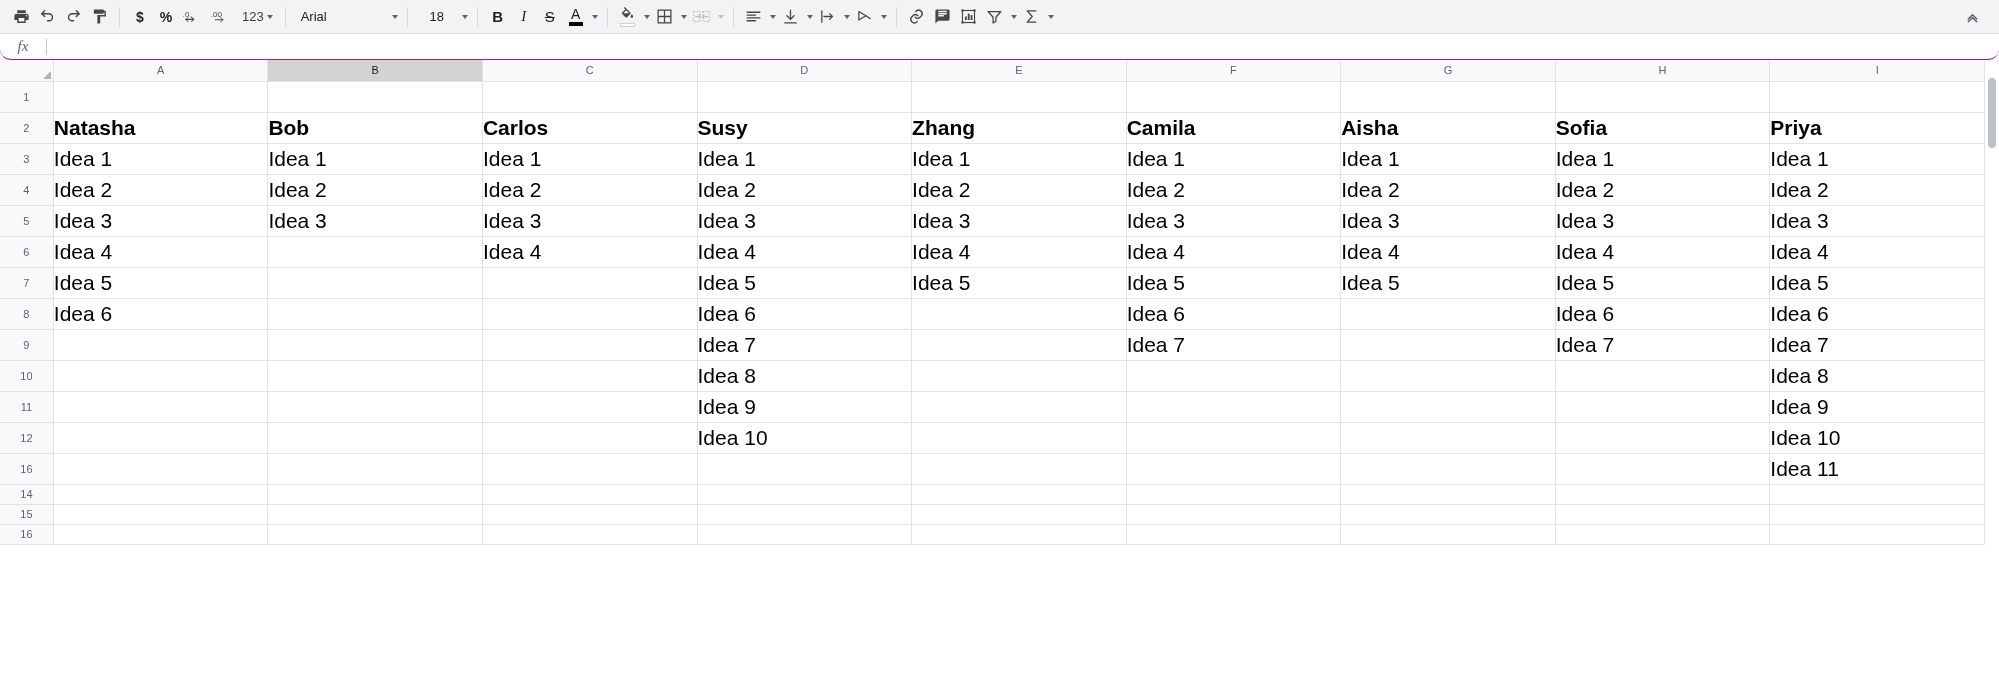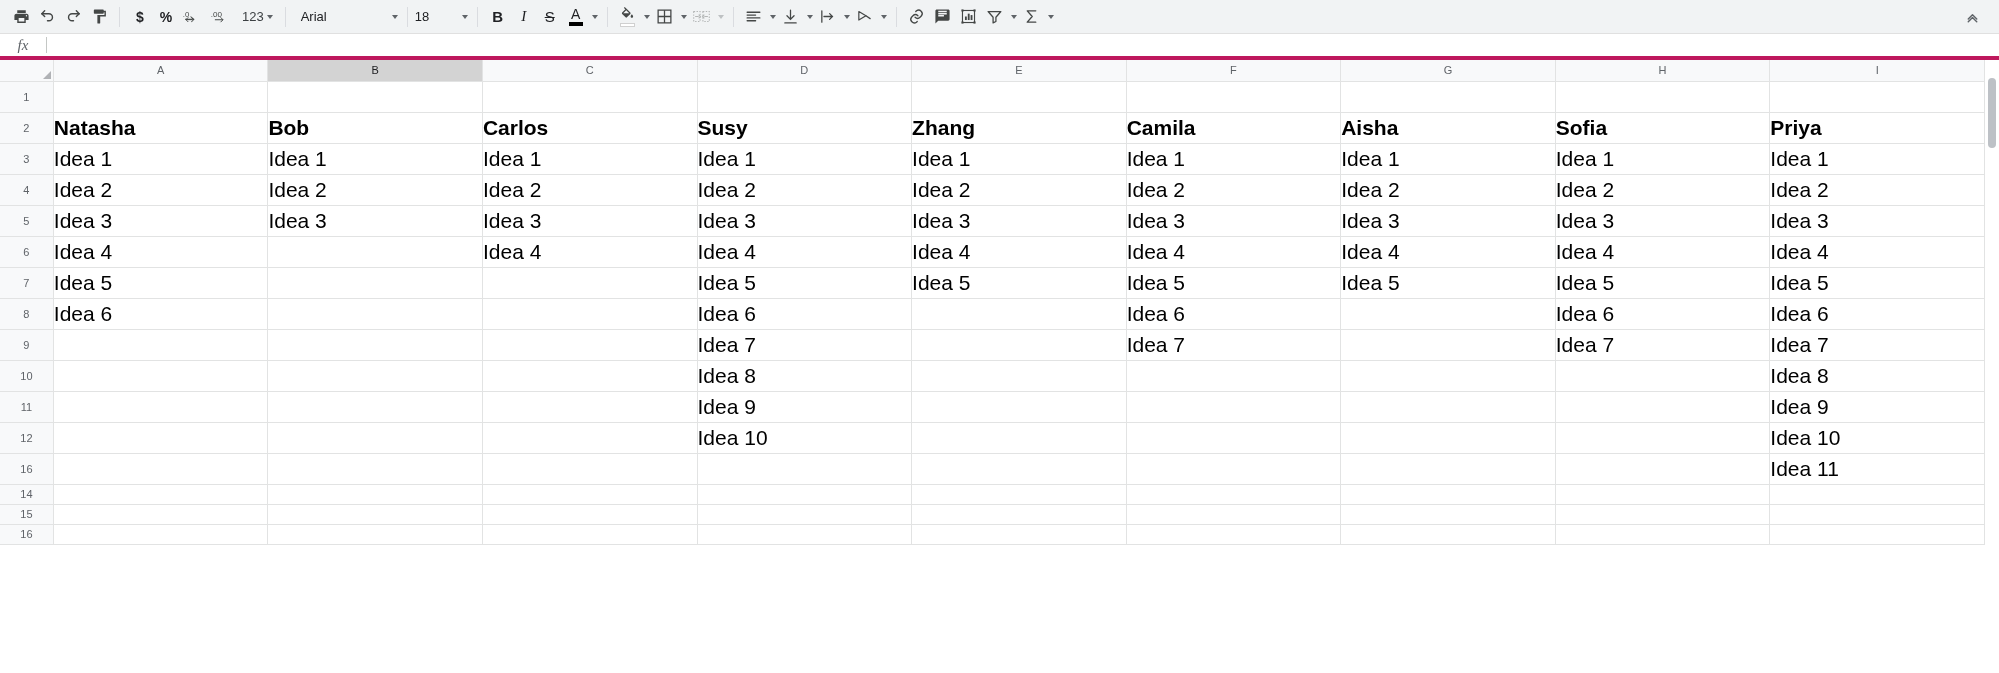--- a/index.html
+++ b/index.html
@@ -40,37 +40,38 @@
   }
   .tb-txt { font-size: 14px; color: #202124; font-weight: 700; }
   .tb-txt-n { font-size: 13px; color: #3c4043; }
   .fontbox {
     width: 96px; height: 26px; display: flex; align-items: center;
     padding-left: 8px; font-size: 13px; color: #202124;
     border-radius: 3px; cursor: pointer;
   }
   .sizebox {
     width: 44px; height: 26px; display: flex; align-items: center;
-    justify-content: flex-start; font-size: 13px; color: #202124;
+    justify-content: center; font-size: 13px; color: #202124;
     border-radius: 3px; cursor: pointer;
   }
   .disabled { opacity: .35; }
   #collapse-btn {
     position: absolute; right: 14px; top: 4px;
     width: 26px; height: 26px;
     display: flex; align-items: center; justify-content: center;
     border-radius: 50%; cursor: pointer; color: #5f6368;
   }
 
   
   #formula-bar {
     height: 26px; width: 100%;
     background: #fff;
     display: flex; align-items: center;
-    border-bottom: 4px solid #be185d;
+    border-bottom: 1px solid #be185d;
+    border-radius: 11px;
   }
   #fx-label {
     width: 46px; text-align: center;
     font-family: "Liberation Serif", serif;
     font-style: italic; font-size: 15px; color: #5f6368;
   }
   #formula-divider { width: 1px; height: 16px; background: #c4c7c5; }
   #formula-input {
     flex: 1; height: 100%; border: none; outline: none;
     font-size: 13px; color: #202124; padding-left: 8px;

